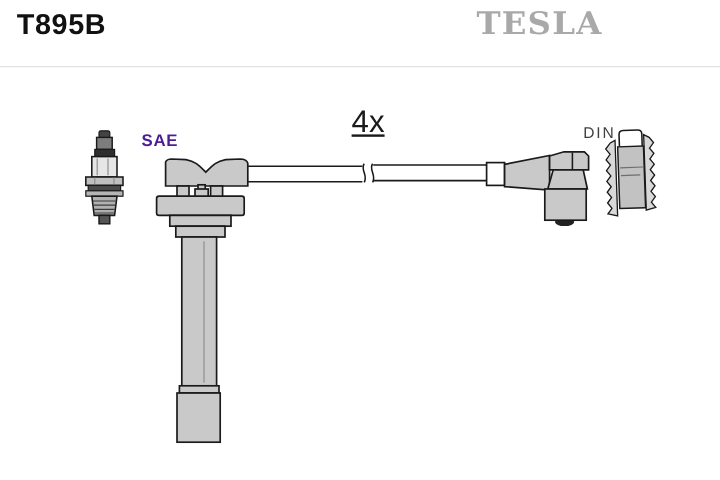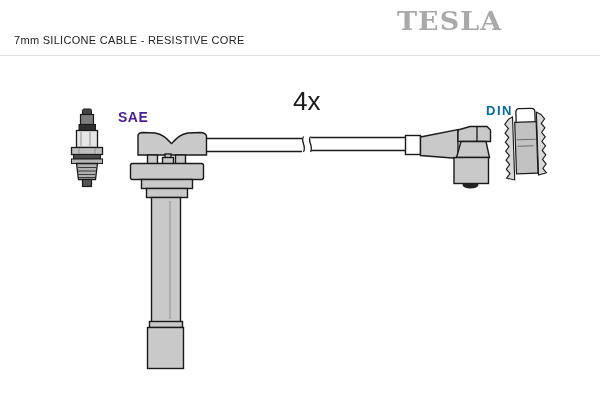--- a/index.html
+++ b/index.html
@@ -14,36 +14,36 @@
     letter-spacing:0.5px;
   }
   .subtitle{
     position:absolute;left:14px;top:34px;font-size:11px;color:#222;letter-spacing:0.3px;
   }
   .brand{
     position:absolute;left:397px;top:5px;font-size:27px;font-weight:800;
     font-family:"DejaVu Serif", serif;color:var(--brand-gray,#a9a9a9);letter-spacing:1px;
     transform:scaleY(0.96);
   }
-  .qty{position:absolute;left:293px;top:86px;font-size:26px;color:#1a1a1a;}
+  .qty{position:absolute;left:293px;top:86px;font-size:26px;color:#1a1a1a;text-decoration:underline;}
   .sae{position:absolute;left:118px;top:109px;font-size:14px;font-weight:bold;color:#4c1d95;letter-spacing:0.5px;}
-  .din{position:absolute;left:486px;top:103px;font-size:13px;font-weight:bold;color:#0369a1;letter-spacing:1.5px;}
+  .din{position:absolute;left:486px;top:103px;font-size:13px;font-weight:normal;color:#404040;letter-spacing:1.5px;}
   svg.draw{position:absolute;left:0;top:0;}
   svg .g{fill:var(--part-gray,#c9c9c9);stroke:var(--outline,#1a1a1a);stroke-width:1.4;}
   svg .w{fill:#ffffff;stroke:var(--outline,#1a1a1a);stroke-width:1.4;}
   svg .ln{fill:none;stroke:var(--outline,#1a1a1a);stroke-width:1.3;}
   svg .shade{fill:none;stroke:#8f8f8f;stroke-width:1;}
 </style>
 </head>
 <body>
 
 <div class="stage">
 
   <div class="divider"></div>
-  <div class="subtitle">7mm SILICONE CABLE - RESISTIVE CORE</div>
+  <div class="part-number">T895B</div>
   <div class="brand">TESLA</div>
   <div class="qty">4x</div>
   <div class="sae">SAE</div>
   <div class="din">DIN</div>
 
   <svg class="draw" width="600" height="400" viewBox="0 0 600 400">
 
     <g>
       <rect x="82.5" y="109" width="9" height="6.5" rx="1.5" fill="#444" stroke="#1a1a1a" stroke-width="1"></rect>
       <rect x="80.5" y="114.5" width="13" height="10" fill="#7d7d7d" stroke="#1a1a1a" stroke-width="1.2"></rect>

